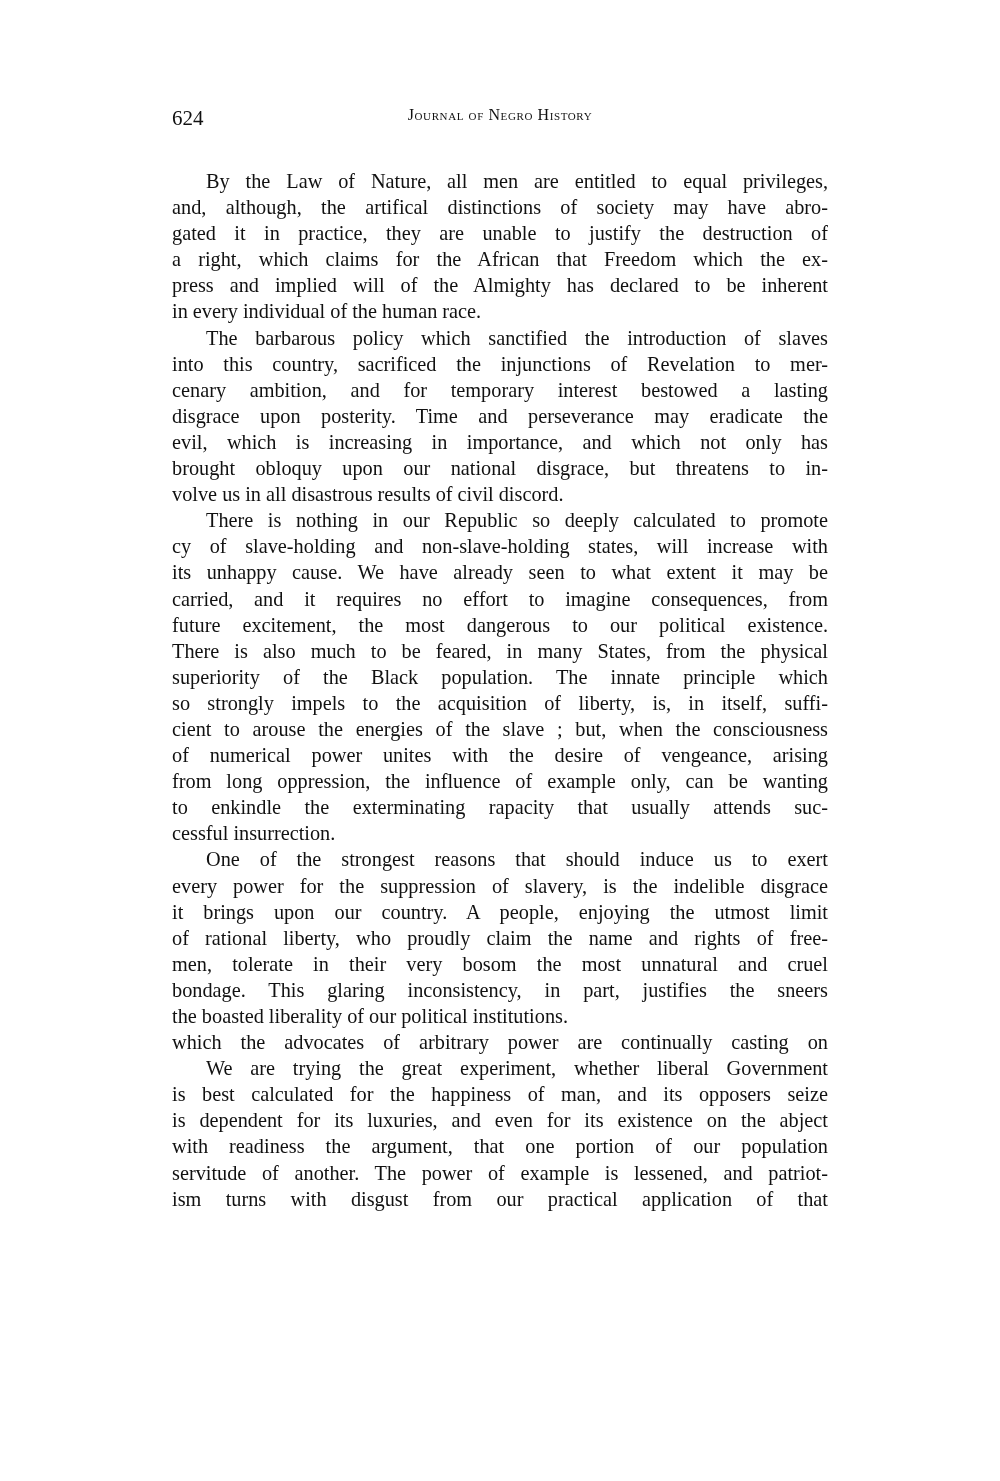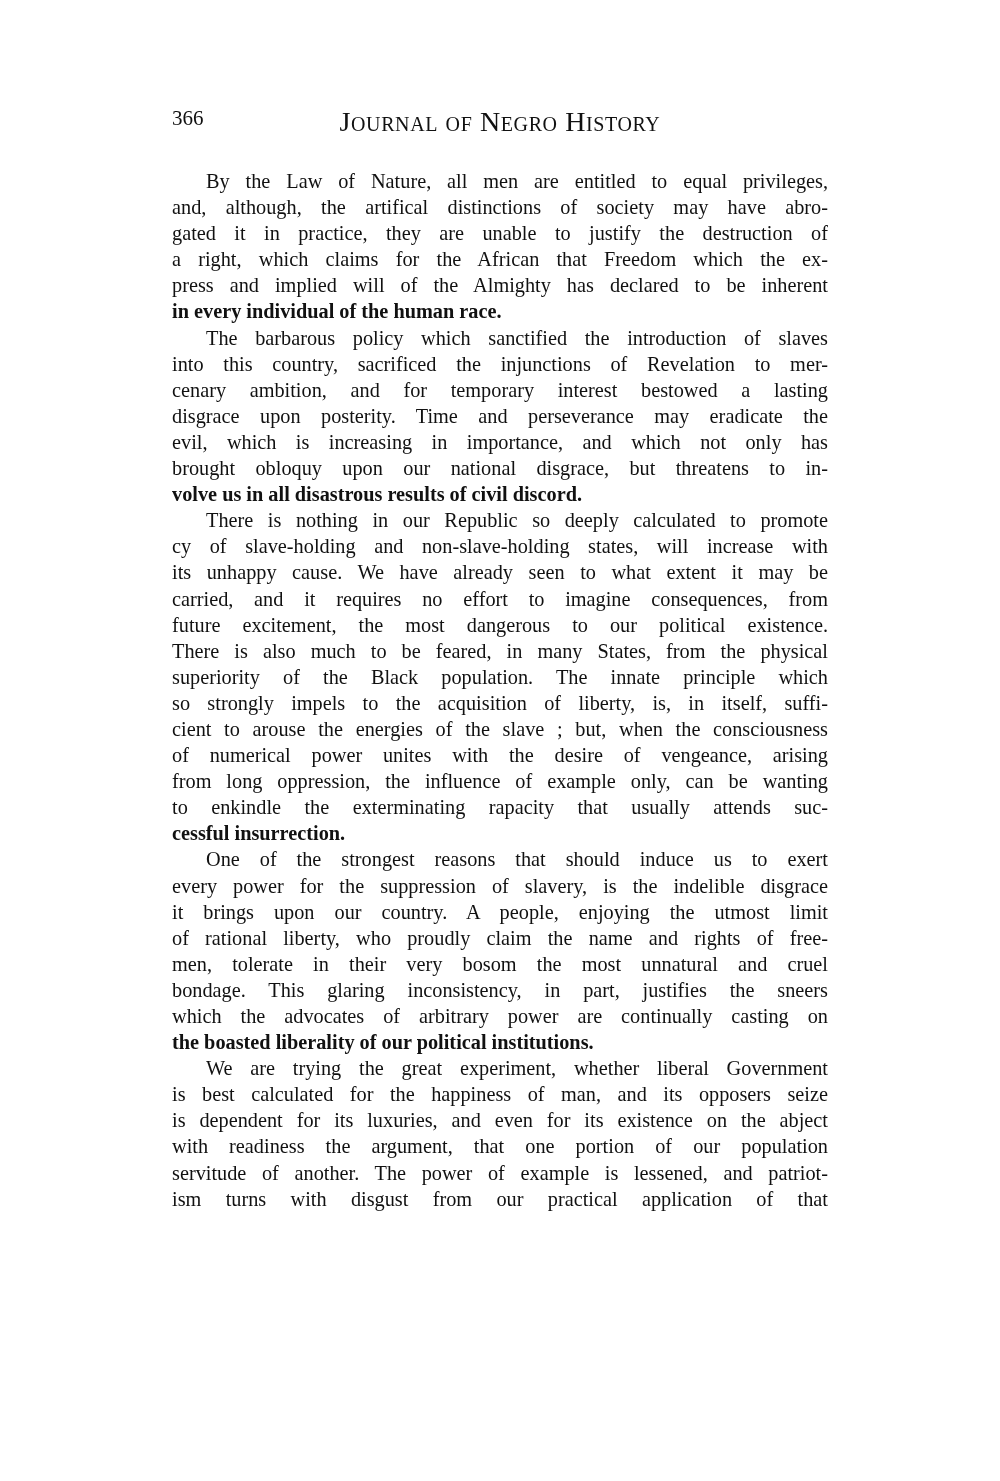--- a/index.html
+++ b/index.html
@@ -36,21 +36,21 @@
       font-size: 21px;
     }
     .journal-title {
       position: absolute;
       left: 0;
       width: 656px;
       top: 0;
       text-align: center;
       font-variant: small-caps;
       letter-spacing: 0.6px;
-      font-size: 28px;
+      font-size: 16px;
     }
     .body-text {
       position: absolute;
       top: 168px;
       left: 0;
       width: 656px;
     }
     .paragraph {
       margin: 0;
     }
@@ -62,29 +62,28 @@
       text-align: justify;
       text-align-last: justify;
       white-space: nowrap;
       overflow: visible;
     }
     .line.first {
       padding-left: 34px;
     }
     .line.last {
       text-align-last: left;
-      font-weight: bold;
     }
   </style>
 </head>
 <body>
 
 <div class="page">
   <div class="running-head">
-    <span class="page-number">366</span>
+    <span class="page-number">624</span>
     <span class="journal-title">Journal of Negro History</span>
   </div>
 
   <div class="body-text">
 
     <p class="paragraph">
       <span class="line first" style="white-space: normal;">By the Law of Nature, all men are entitled to equal privileges,</span>
       <span class="line" style="white-space: normal;">and, although, the artifical distinctions of society may have abro-</span>
       <span class="line" style="white-space: normal;">gated it in practice, they are unable to justify the destruction of</span>
       <span class="line" style="white-space: normal;">a right, which claims for the African that Freedom which the ex-</span>
@@ -118,22 +117,22 @@
       <span class="line last" style="white-space: normal;">cessful insurrection.</span>
     </p>
 
     <p class="paragraph">
       <span class="line first" style="white-space: normal;">One of the strongest reasons that should induce us to exert</span>
       <span class="line" style="white-space: normal;">every power for the suppression of slavery, is the indelible disgrace</span>
       <span class="line" style="white-space: normal;">it brings upon our country.  A people, enjoying the utmost limit</span>
       <span class="line" style="white-space: normal;">of rational liberty, who proudly claim the name and rights of free-</span>
       <span class="line" style="white-space: normal;">men, tolerate in their very bosom the most unnatural and cruel</span>
       <span class="line" style="white-space: normal;">bondage.  This glaring inconsistency, in part, justifies the sneers</span>
+      <span class="line last" style="white-space: normal;">the boasted liberality of our political institutions.</span>
       <span class="line" style="white-space: normal;">which the advocates of arbitrary power are continually casting on</span>
-      <span class="line last" style="white-space: normal;">the boasted liberality of our political institutions.</span>
     </p>
 
     <p class="paragraph">
       <span class="line first" style="white-space: normal;">We are trying the great experiment, whether liberal Government</span>
       <span class="line" style="white-space: normal;">is best calculated for the happiness of man, and its opposers seize</span>
       <span class="line" style="white-space: normal;">is dependent for its luxuries, and even for its existence on the abject</span>
       <span class="line" style="white-space: normal;">with readiness the argument, that one portion of our population</span>
       <span class="line" style="white-space: normal;">servitude of another.  The power of example is lessened, and patriot-</span>
       <span class="line" style="white-space: normal;">ism turns with disgust from our practical application of that</span>
     </p>

